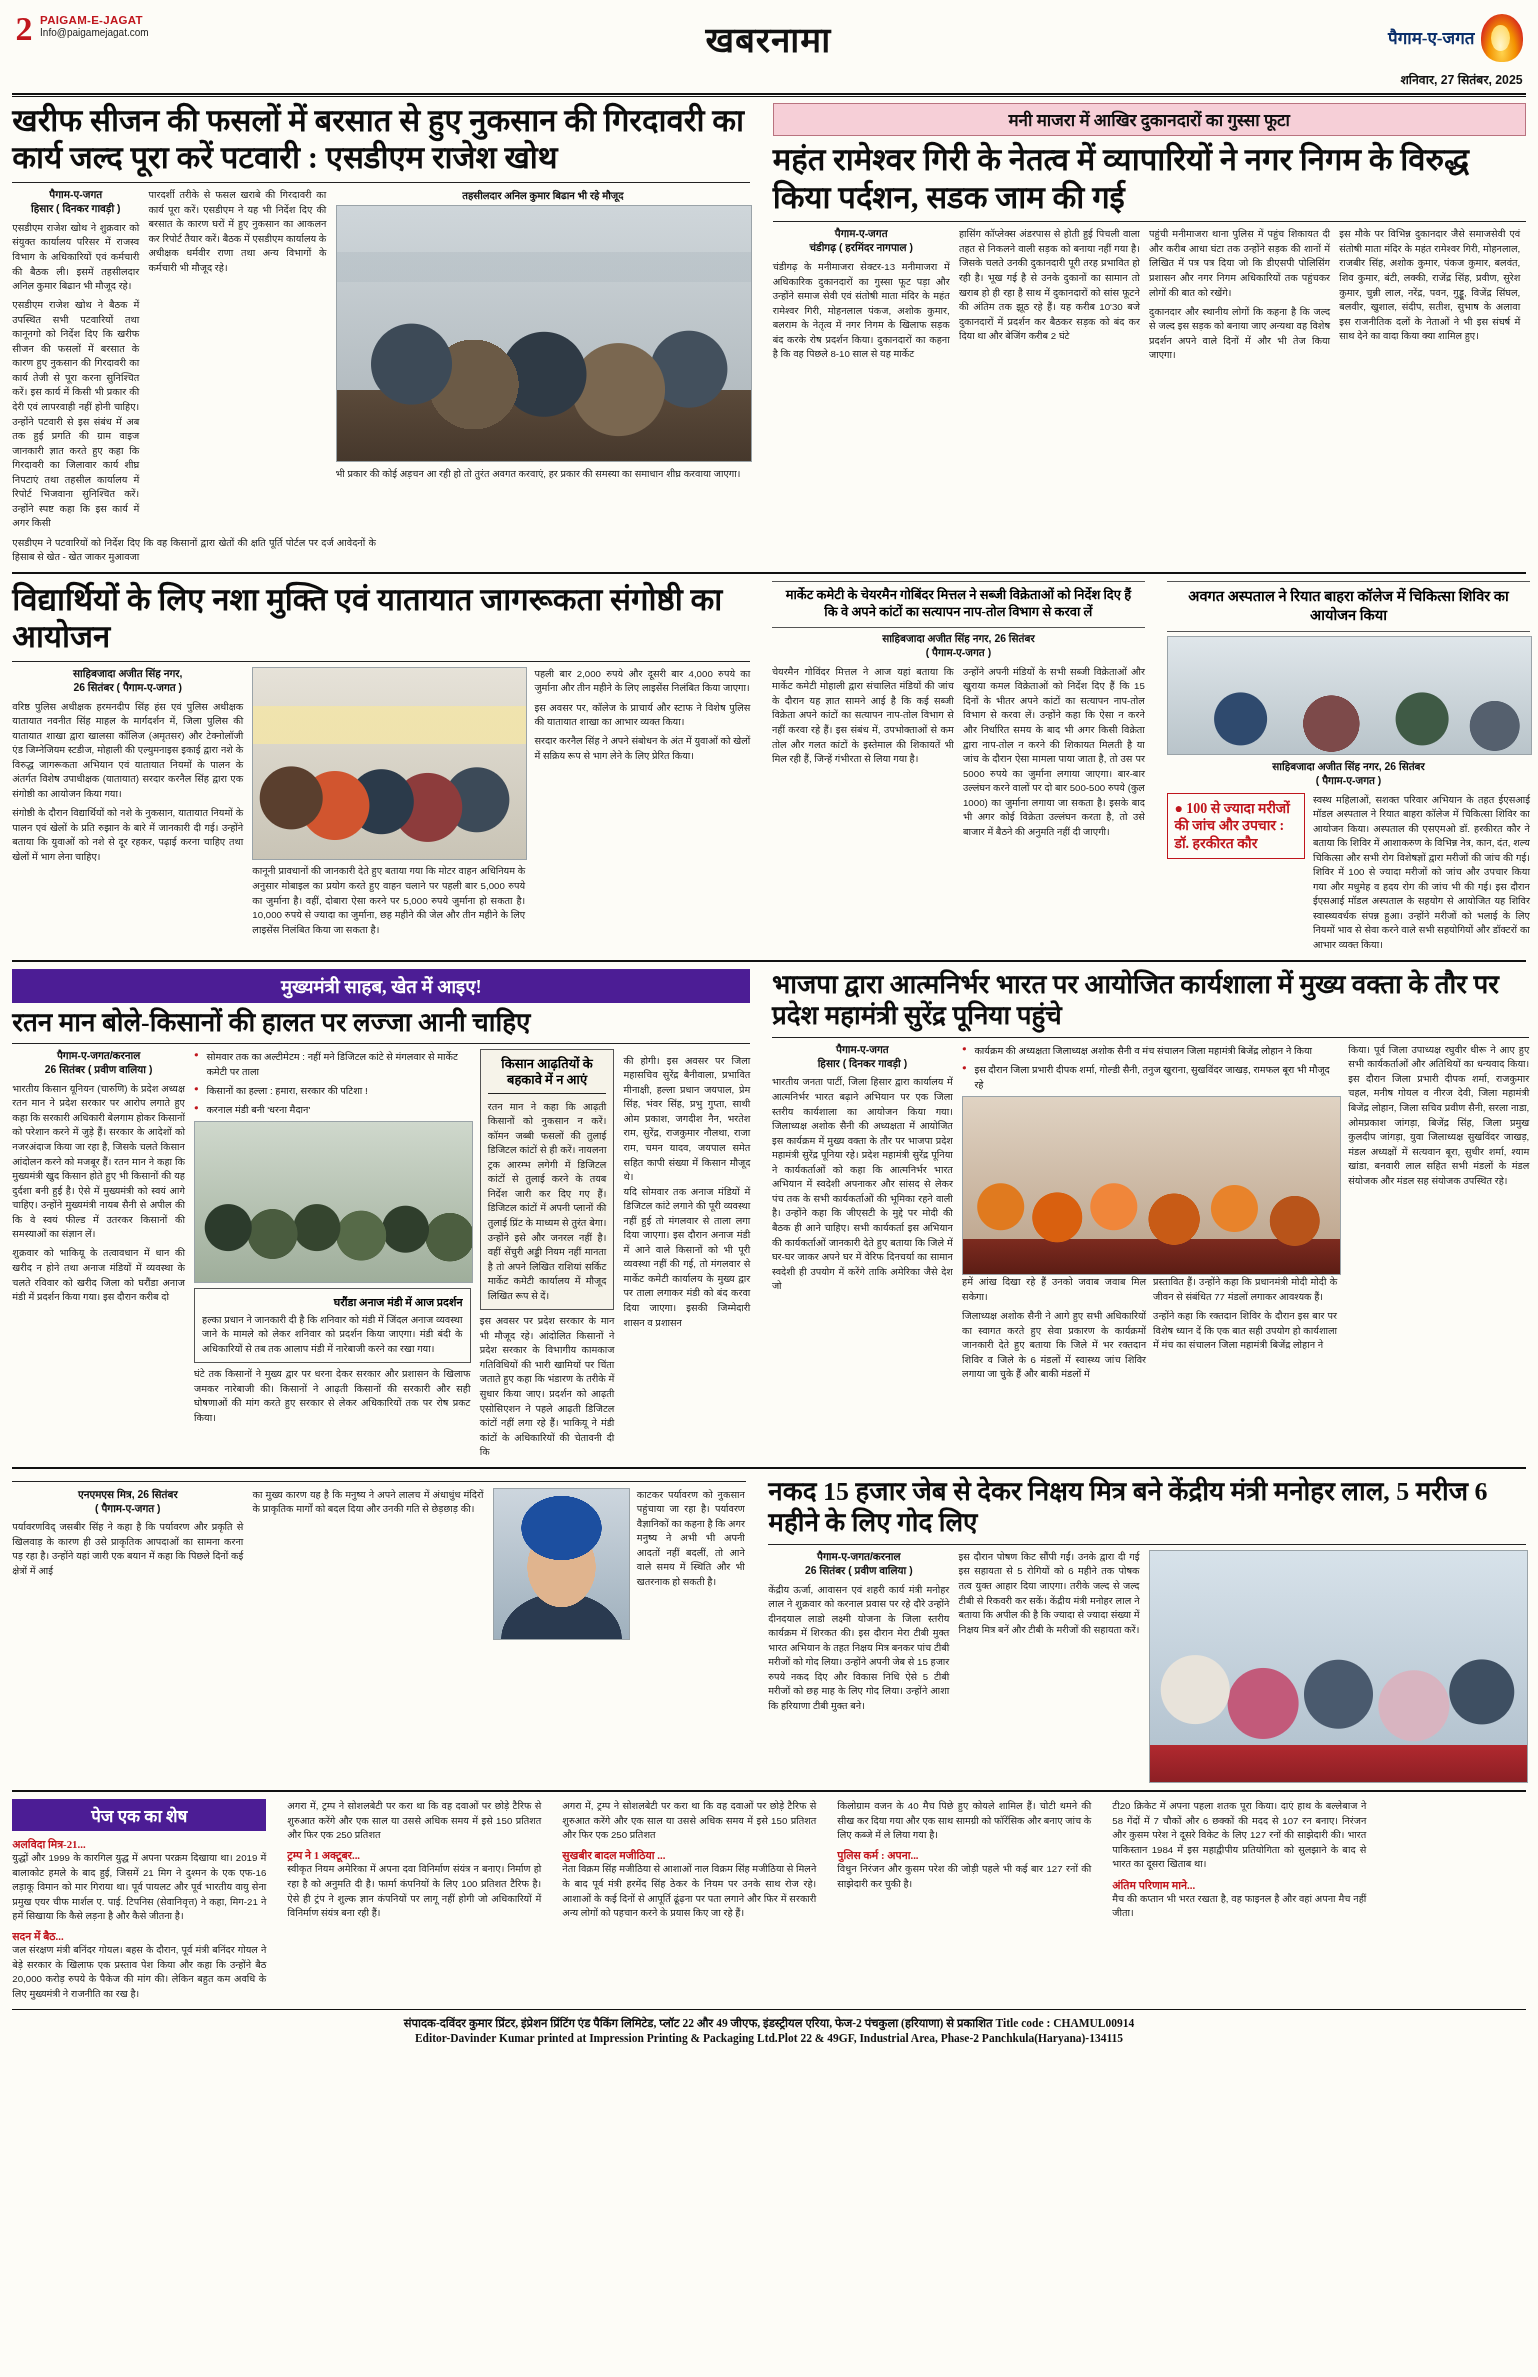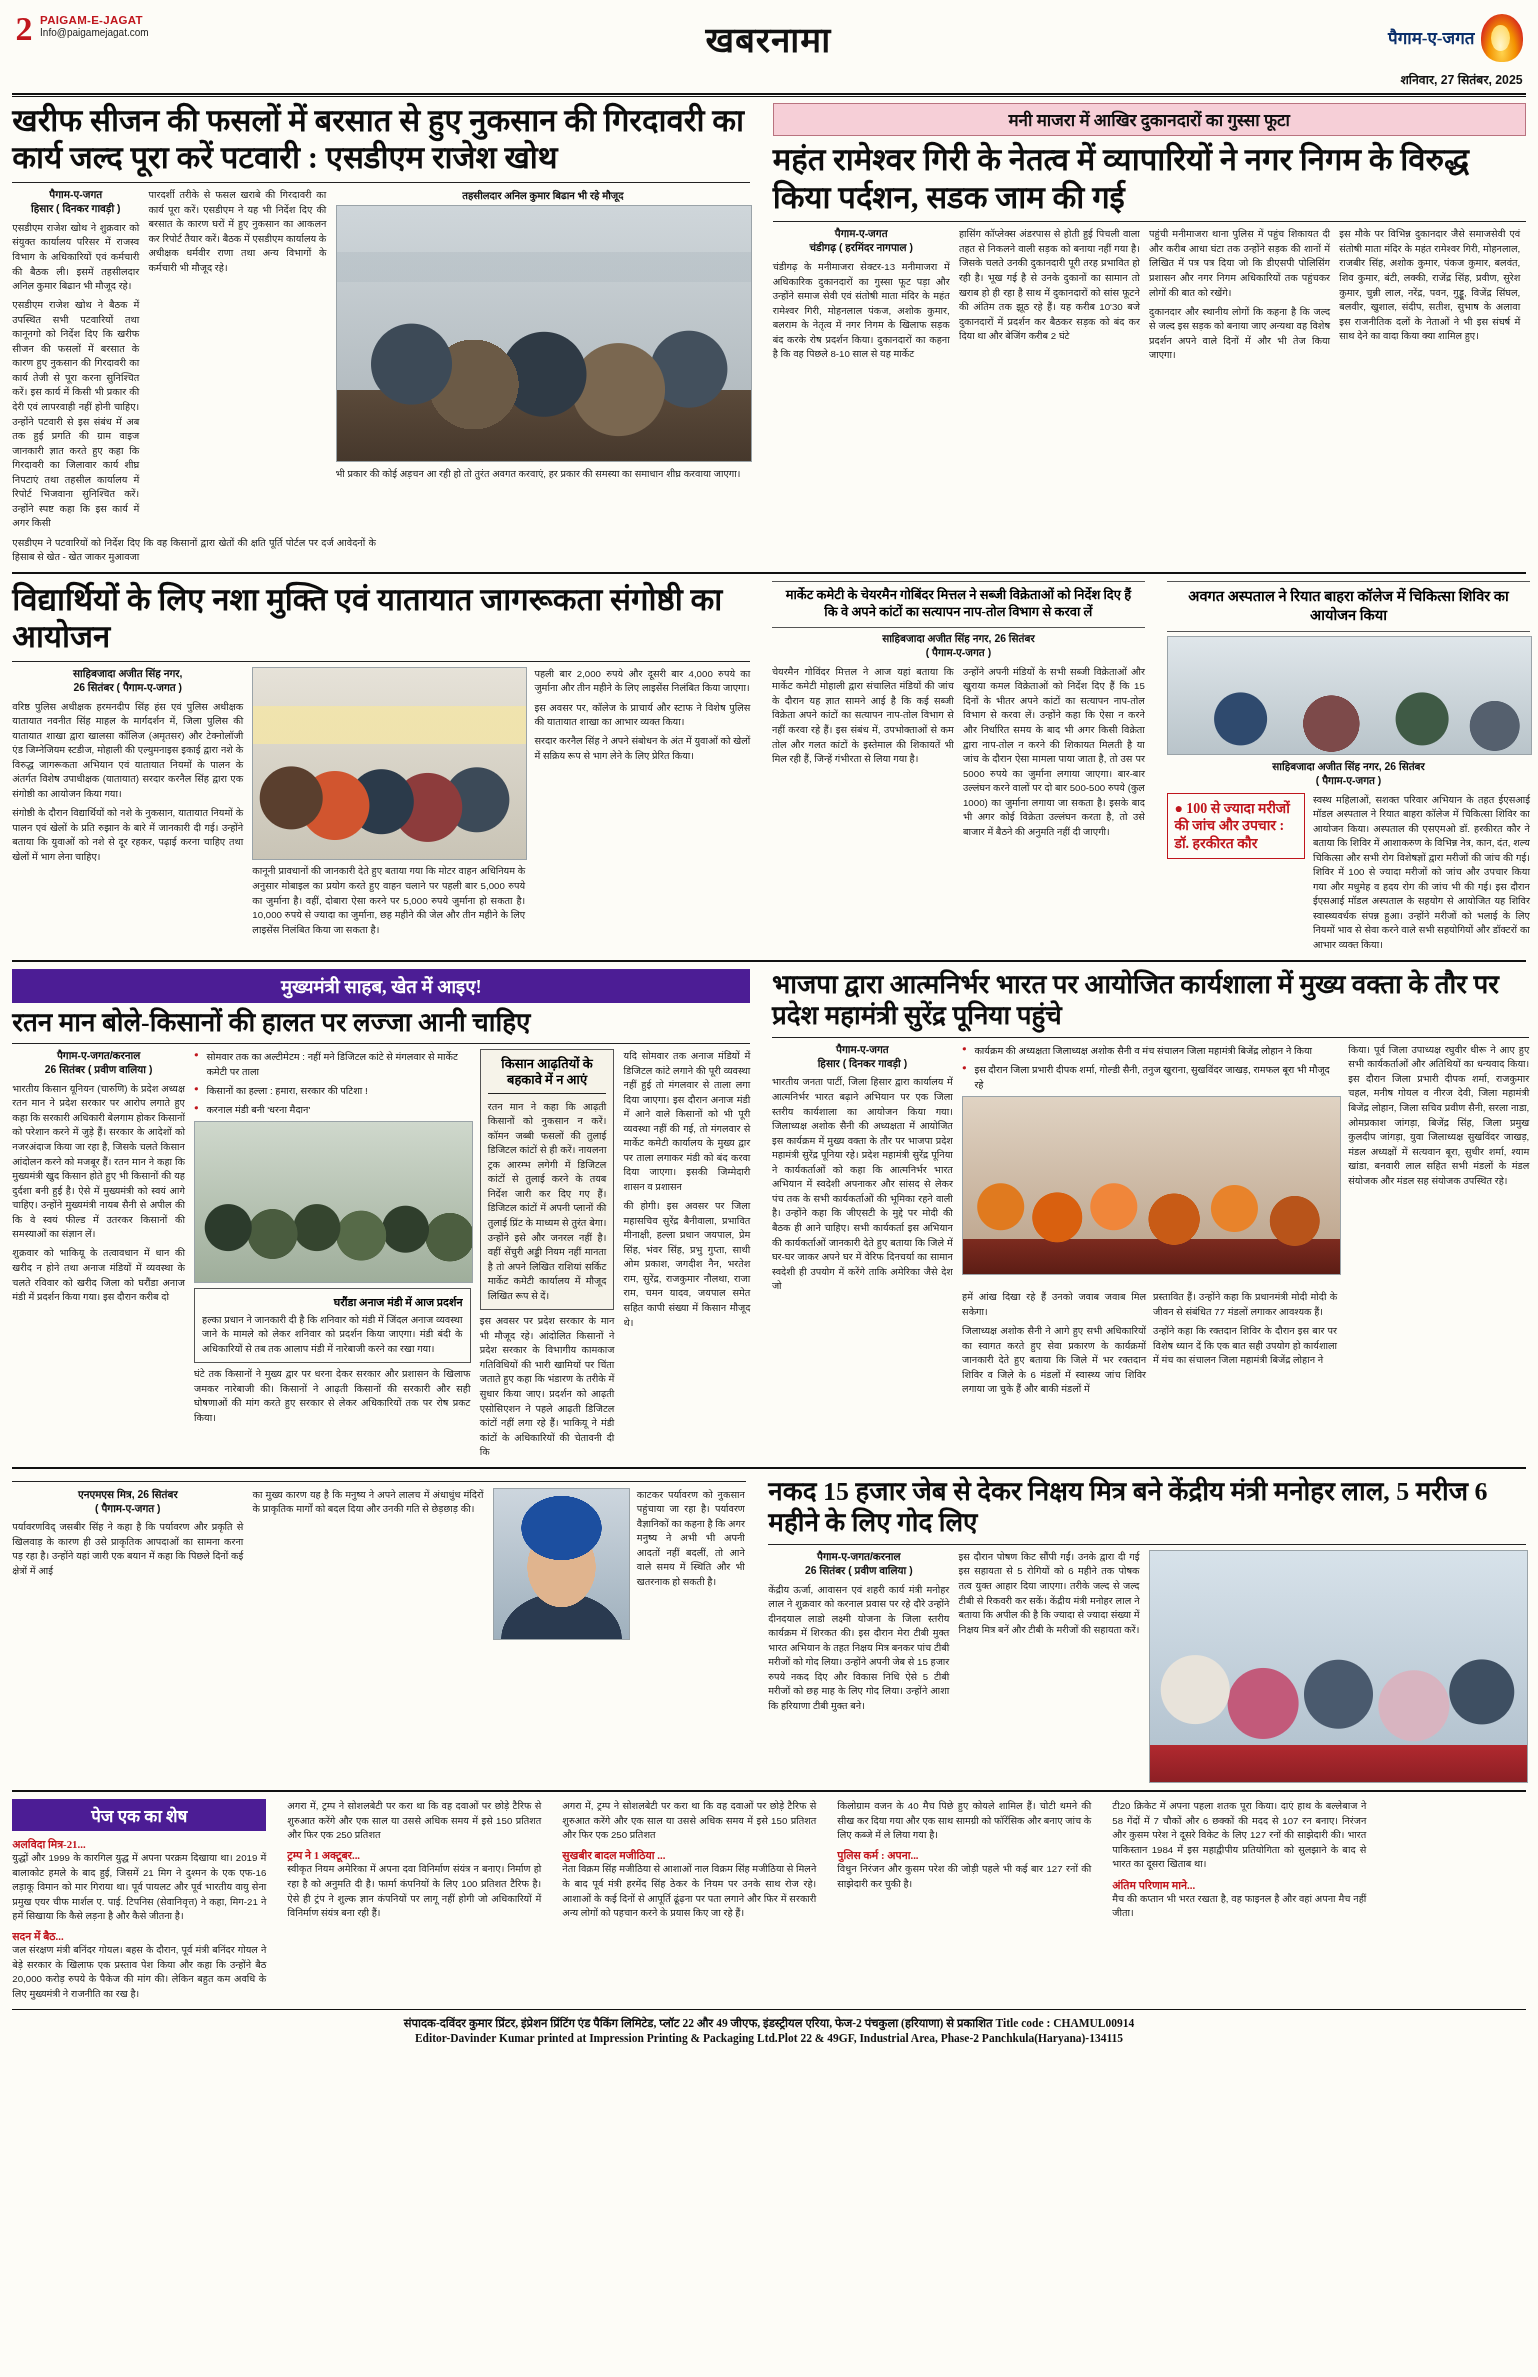--- a/index.html
+++ b/index.html
@@ -268,22 +268,22 @@
         <div style="width:135px;">
           <div class="box" style="border-width:0.8px;background:#f6f3e9;">
             <div class="sec-title" style="font-size:13px;text-align:center;line-height:1.25;">किसान आढ़तियों के बहकावे में न आएं</div>
             <div class="hr-thin"></div>
             <div class="body-txt">रतन मान ने कहा कि आढ़ती किसानों को नुकसान न करें। कॉमन जब्बी फसलों की तुलाई डिजिटल कांटों से ही करें। नायलना ट्रक आरम्भ लगेगी में डिजिटल कांटों से तुलाई करने के तयब निर्देश जारी कर दिए गए हैं। डिजिटल कांटों में अपनी प्लानों की तुलाई प्रिंट के माध्यम से तुरंत बेगा। उन्होंने इसे और जनरल नहीं है। वहीं सेंचुरी अड्डी नियम नहीं मानता है तो अपने लिखित राशियां सर्किट मार्केट कमेटी कार्यालय में मौजूद लिखित रूप से दें।</div>
           </div>
           <div class="body-txt" style="margin-top:4.6px;">इस अवसर पर प्रदेश सरकार के मान भी मौजूद रहे। आंदोलित किसानों ने प्रदेश सरकार के विभागीय कामकाज गतिविधियों की भारी खामियों पर चिंता जताते हुए कहा कि भंडारण के तरीके में सुधार किया जाए। प्रदर्शन को आढ़ती एसोसिएशन ने पहले आढ़ती डिजिटल कांटों नहीं लगा रहे हैं। भाकियू ने मंडी कांटों के अधिकारियों की चेतावनी दी कि</div>
         </div>
 
         <div style="width:127px;">
+          <div class="body-txt" style="margin-top:4.6px;">की होगी। इस अवसर पर जिला महासचिव सुरेंद्र बैनीवाला, प्रभावित मीनाक्षी, हल्ला प्रधान जयपाल, प्रेम सिंह, भंवर सिंह, प्रभु गुप्ता, साथी ओम प्रकाश, जगदीश नैन, भरतेश राम, सुरेंद्र, राजकुमार नौलथा, राजा राम, चमन यादव, जयपाल समेत सहित कापी संख्या में किसान मौजूद थे।</div>
           <div class="body-txt">यदि सोमवार तक अनाज मंडियों में डिजिटल कांटे लगाने की पूरी व्यवस्था नहीं हुई तो मंगलवार से ताला लगा दिया जाएगा। इस दौरान अनाज मंडी में आने वाले किसानों को भी पूरी व्यवस्था नहीं की गई, तो मंगलवार से मार्केट कमेटी कार्यालय के मुख्य द्वार पर ताला लगाकर मंडी को बंद करवा दिया जाएगा। इसकी जिम्मेदारी शासन व प्रशासन</div>
-          <div class="body-txt" style="margin-top:4.6px;">की होगी। इस अवसर पर जिला महासचिव सुरेंद्र बैनीवाला, प्रभावित मीनाक्षी, हल्ला प्रधान जयपाल, प्रेम सिंह, भंवर सिंह, प्रभु गुप्ता, साथी ओम प्रकाश, जगदीश नैन, भरतेश राम, सुरेंद्र, राजकुमार नौलथा, राजा राम, चमन यादव, जयपाल समेत सहित कापी संख्या में किसान मौजूद थे।</div>
         </div>
       </div>
     </div>
 
     <div class="sep-v"></div>
 
     <div style="width:758px;">
       <div class="hl hl-lg" style="line-height:1.2;">भाजपा द्वारा आत्मनिर्भर भारत पर आयोजित कार्यशाला में मुख्य वक्ता के तौर पर प्रदेश महामंत्री सुरेंद्र पूनिया पहुंचे</div>
       <div class="hr-thin"></div>
       <div class="cols" style="gap:9.2px;">
@@ -301,21 +301,21 @@
             <div class="scene" style="background:linear-gradient(#e0d3c3,#b99f86);"></div>
             <div class="scene" style="background:
               radial-gradient(circle at 10% 62%, #e07a1f 0 23px, transparent 24px),
               radial-gradient(circle at 25% 68%, #d9600f 0 24.6px, transparent 25.4px),
               radial-gradient(circle at 40% 62%, #f0863a 0 23px, transparent 24px),
               radial-gradient(circle at 56% 69%, #c85b16 0 25.4px, transparent 26px),
               radial-gradient(circle at 72% 63%, #e8832b 0 23px, transparent 24px),
               radial-gradient(circle at 88% 70%, #b8541a 0 24.6px, transparent 25.4px),
               linear-gradient(transparent 80%, #7d2b1f 80%, #5c1d15 100%);"></div>
           </div>
-          <div class="cols" style="gap:7px;margin-top:15px;">
+          <div class="cols" style="gap:7px;margin-top:0;">
             <div style="width:184px;">
               <div class="body-txt">हमें आंख दिखा रहे हैं उनको जवाब जवाब मिल सकेगा।</div>
               <div class="body-txt" style="margin-top:4.6px;">जिलाध्यक्ष अशोक सैनी ने आगे हुए सभी अधिकारियों का स्वागत करते हुए सेवा प्रकारण के कार्यक्रमों जानकारी देते हुए बताया कि जिले में भर रक्तदान शिविर व जिले के 6 मंडलों में स्वास्थ्य जांच शिविर लगाया जा चुके हैं और बाकी मंडलों में</div>
             </div>
             <div style="width:184px;">
               <div class="body-txt">प्रस्तावित हैं। उन्होंने कहा कि प्रधानमंत्री मोदी मोदी के जीवन से संबंधित 77 मंडलों लगाकर आवश्यक हैं।</div>
               <div class="body-txt" style="margin-top:4.6px;">उन्होंने कहा कि रक्तदान शिविर के दौरान इस बार पर विशेष ध्यान दें कि एक बात सही उपयोग हो कार्यशाला में मंच का संचालन जिला महामंत्री बिजेंद्र लोहान ने</div>
             </div>
           </div>
         </div>

